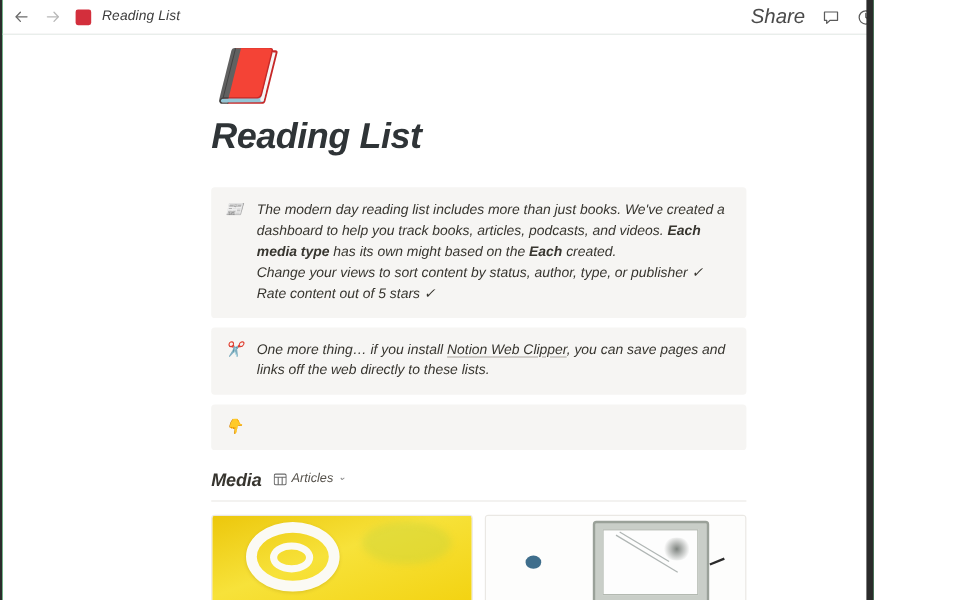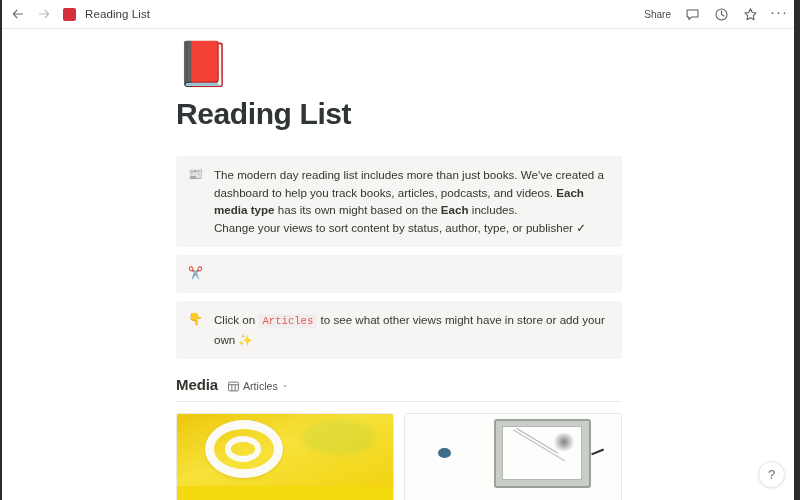--- a/index.html
+++ b/index.html
@@ -7,26 +7,27 @@
   html, body {
     width: 800px;
     height: 500px;
     overflow: hidden;
     background: #ffffff;
     font-family: "Liberation Sans", sans-serif;
   }
 
   #app {
     position: relative;
-    width: 800px;
+    width: 728px;
     height: 500px;
     background: #22c55e;
     border-left: 2px solid #2b2b2b;
     border-right: 3px solid #2b2b2b;
     overflow: hidden;
+    font-style: italic;
   }
 
   
   .topbar {
     position: absolute;
     top: 0; left: 0;
     width: 795px;
     height: 29px;
     background: #ffffff;
     border-bottom: 1px solid #e8e8e8;
@@ -72,21 +73,21 @@
   }
 
   .topbar-right {
     margin-left: auto;
     display: flex;
     align-items: center;
     gap: 13px;
   }
 
   .share-btn {
-    font-size: 10px;
+    font-size: 17px;
     color: #4a4a4a;
     cursor: pointer;
     white-space: nowrap;
   }
 
   .tb-icon {
     width: 16px;
     height: 16px;
     display: flex;
     align-items: center;
@@ -186,21 +187,21 @@
     color: #eb5757;
     background: #f0eeec;
     border-radius: 3px;
     padding: 1px 4px;
     white-space: nowrap;
   }
 
   
   .media-header {
     display: flex;
-    align-items: flex-end;
+    align-items: center;
     margin-top: 17px;
     margin-bottom: 8px;
     gap: 10px;
   }
 
   .media-title {
     font-size: 15px;
     font-weight: bold;
     color: #37352f;
     letter-spacing: -0.1px;
@@ -420,36 +421,37 @@
 
   <div class="page">
     <div class="content">
 
       <div class="page-emoji">📕</div>
       <div class="page-title">Reading List</div>
 
       <div class="callout">
         <div class="callout-emoji">📰</div>
         <div class="callout-body">
-          <p><span>The modern day reading list includes more than just books. We've created a dashboard to help you track books, articles, podcasts, and videos. </span><b>Each media type</b><span> has its own might based on the </span><b>Each</b><span> includes.</span></p>
+          <p><span>The modern day reading list includes more than just books. We've created a dashboard to help you track books, articles, podcasts, and videos. </span><b>Each media type</b><span> has its own might based on the </span><b>Each</b><span> created.</span></p>
           <p>
             <span>Change your views to sort content by status, author, type, or publisher ✓</span><br>
+            <span>Rate content out of 5 stars ✓</span>
           </p>
         </div>
       </div>
 
       <div class="callout">
         <div class="callout-emoji">✂️</div>
+        <div class="callout-body">
+          <p><span>One more thing… if you install </span><a class="inline-link">Notion Web Clipper</a><span>, you can save pages and links off the web directly to these lists.</span></p>
+        </div>
       </div>
 
       <div class="callout">
         <div class="callout-emoji">👇</div>
-        <div class="callout-body">
-          <p><span>Click on </span><code class="inline-code">Articles</code><span> to see what other views might have in store or add your own ✨</span></p>
-        </div>
       </div>
 
       <div class="media-header">
         <span class="media-title">Media</span>
         <span class="view-tab">
           <span>
             <svg class="grid-icon" viewBox="0 0 12 12" fill="none" stroke="currentColor" stroke-width="1">
               <rect x="0.6" y="1.2" width="10.8" height="9.6" rx="1.2"></rect>
               <path d="M0.6 4.1h10.8M4.2 4.1v6.7M7.8 4.1v6.7"></path>
             </svg>

